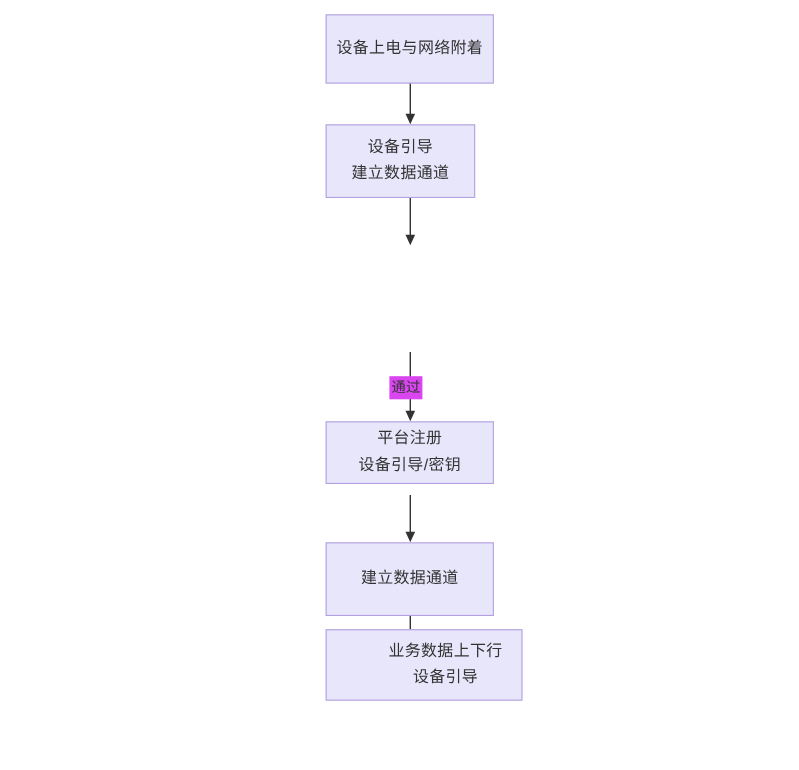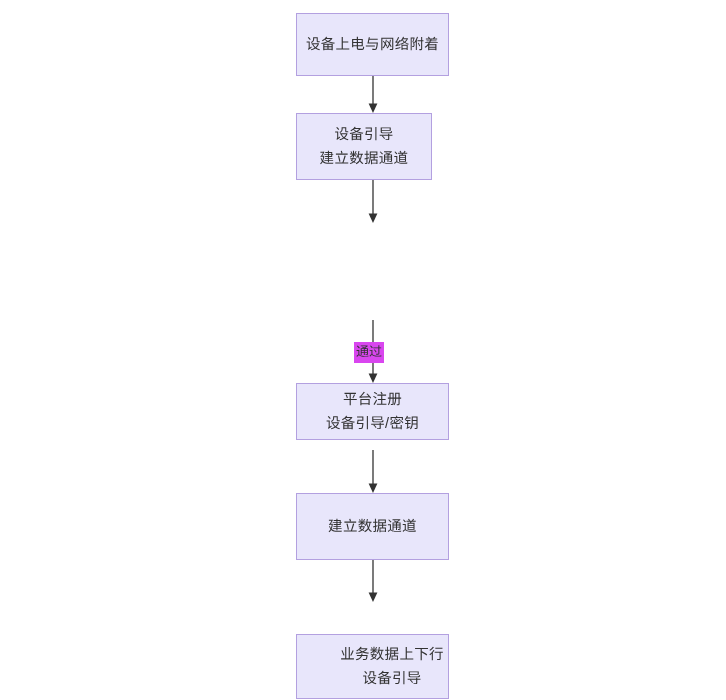--- a/index.html
+++ b/index.html
@@ -144,18 +144,18 @@
     <span class="line1">建立数据通道</span>
   </div>
 
   <div class="connector" style="left:366px; top:560px;">
     <svg width="14" height="43" viewBox="0 0 14 43">
       <line x1="7" y1="0" x2="7" y2="33" stroke="#333333" stroke-width="1.3"></line>
       <polygon points="7,42 2.6,32.5 11.4,32.5" fill="#333333"></polygon>
     </svg>
   </div>
 
-  <div class="node-box" style="left:296px; top:634px; width:153px; height:65px;padding-left:39px;">
+  <div class="node-box" style="left:296px; top:572px; width:179px; height:65px;padding-left:39px;">
     <span class="line1">业务数据上下行</span>
     <span class="line2">设备引导</span>
   </div>
 
 </div>
 
 </body></html>

